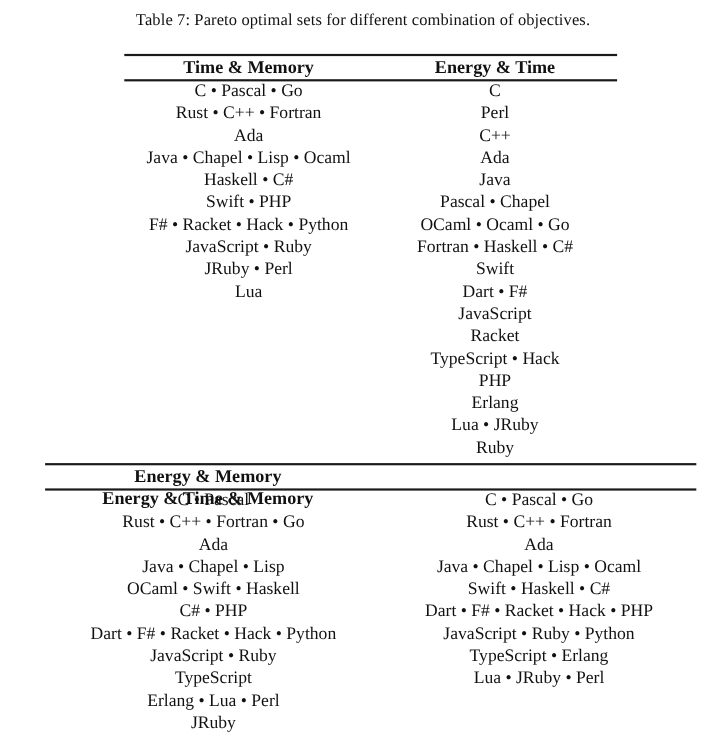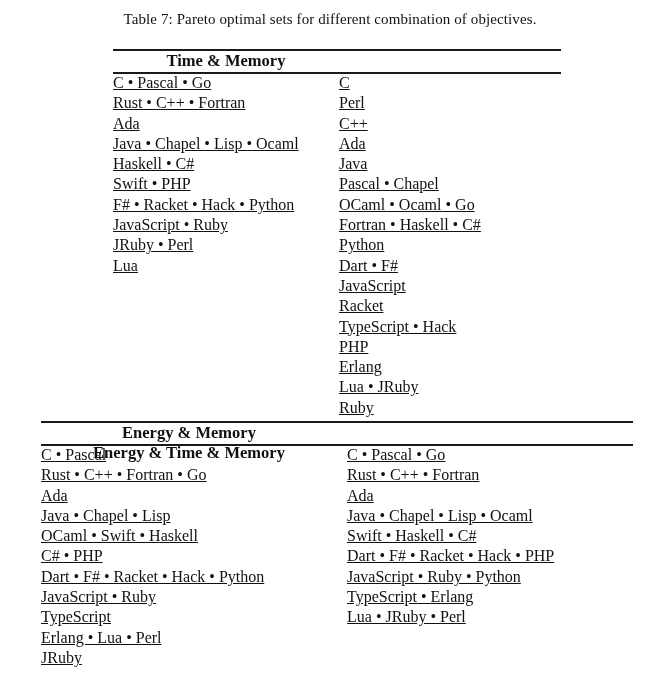--- a/index.html
+++ b/index.html
@@ -15,35 +15,36 @@
   }
   .tbl { position: absolute; }
   .rule { position: absolute; left: 0; right: 0; height: 2px; background: #1a1a1a; }
   .rule.thin { height: 1.5px; }
   .hdr {
     position: absolute; display: flex; left: 0; right: 0;
     font-family: "Liberation Serif", serif; font-weight: bold; font-size: 16.5px;
   }
   .hdr > div { text-align: center; }
   .cols { position: absolute; display: flex; left: 0; right: 0; }
-  .col { display: flex; flex-direction: column; align-items: flex-start; text-decoration: underline; }
+  .col { display: flex; flex-direction: column; align-items: center; }
   .row {
     height: 20.3px; line-height: 20.3px; white-space: nowrap;
     font-family: "Liberation Serif", serif; font-size: 16px;
   }
 </style>
 </head>
 <body>
 
 <div class="caption">Table 7: Pareto optimal sets for different combination of objectives.</div>
 
 <div class="tbl" style="left:113px; top:45px; width:448px; height:375px;">
   <div class="rule" style="top:4px;"></div>
   <div class="hdr" style="top:6px; height:20px; line-height:20px;">
     <div style="width:226px;">Time &amp; Memory</div>
+    <div style="width:222px;">Energy &amp; Time</div>
   </div>
   <div class="rule thin" style="top:27px;"></div>
   <div class="cols" style="top:28px;">
     <div class="col" id="col-tm" style="width:226px;">
         <div class="row">C • Pascal • Go</div>
         <div class="row">Rust • C++ • Fortran</div>
         <div class="row">Ada</div>
         <div class="row">Java • Chapel • Lisp • Ocaml</div>
         <div class="row">Haskell • C#</div>
         <div class="row">Swift • PHP</div>
@@ -54,21 +55,21 @@
       </div>
     <div class="col" id="col-et" style="width:222px;">
         <div class="row">C</div>
         <div class="row">Perl</div>
         <div class="row">C++</div>
         <div class="row">Ada</div>
         <div class="row">Java</div>
         <div class="row">Pascal • Chapel</div>
         <div class="row">OCaml • Ocaml • Go</div>
         <div class="row">Fortran • Haskell • C#</div>
-        <div class="row">Python</div>
+        <div class="row">Swift</div>
         <div class="row">Dart • F#</div>
         <div class="row">JavaScript</div>
         <div class="row">Racket</div>
         <div class="row">TypeScript • Hack</div>
         <div class="row">PHP</div>
         <div class="row">Erlang</div>
         <div class="row">Lua • JRuby</div>
         <div class="row">Ruby</div>
       </div>
   </div>

